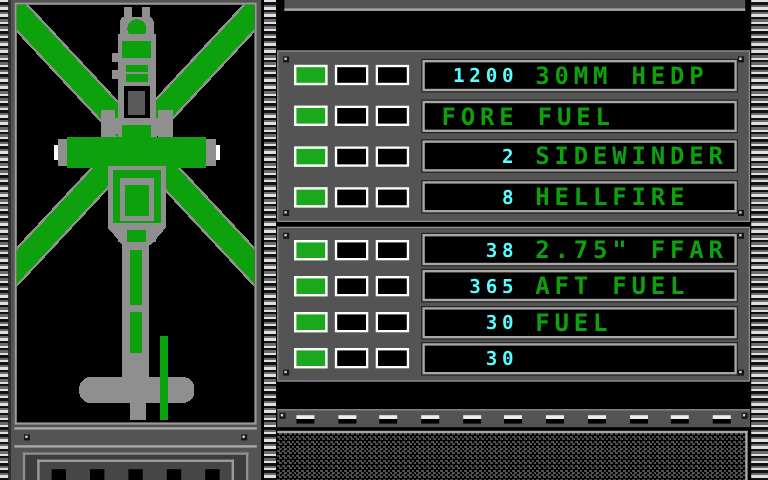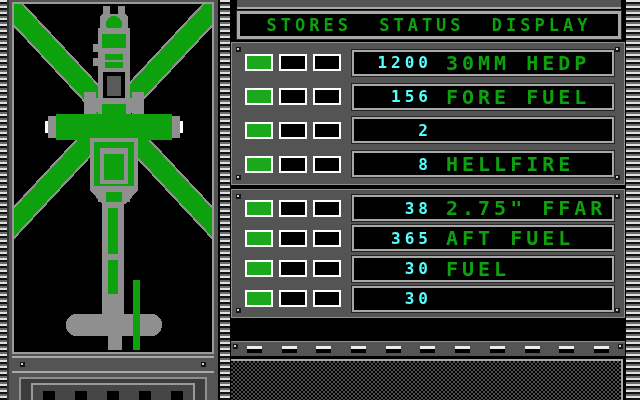--- a/index.html
+++ b/index.html
@@ -142,23 +142,20 @@
         </div>
       </div>
     </div>
   </div>
 
   <div class="zipper zipper-mid"></div>
 
   <div class="right-col">
     <div class="top-sliver"></div>
 
-    <div class="title-panel">
-      <span class="title-text">STORES STATUS DISPLAY</span>
-    </div>
 
     <div class="stores-panel p1">
       <i class="screw tl"></i>
       <i class="screw tr"></i>
       <i class="screw bl"></i>
       <i class="screw br"></i>
 
       <div class="row">
         <span class="ind on"></span>
         <span class="ind"></span>
@@ -166,30 +163,30 @@
         <div class="lcd">
           <span class="qty">1200</span>
           <span class="lbl">30MM HEDP</span>
         </div>
       </div>
       <div class="row">
         <span class="ind on"></span>
         <span class="ind"></span>
         <span class="ind"></span>
         <div class="lcd">
-          <span class="qty">156</span>
           <span class="lbl">FORE FUEL</span>
         </div>
       </div>
       <div class="row">
         <span class="ind on"></span>
         <span class="ind"></span>
         <span class="ind"></span>
         <div class="lcd">
           <span class="qty">2</span>
+          <span class="lbl">SIDEWINDER</span>
         </div>
       </div>
       <div class="row">
         <span class="ind on"></span>
         <span class="ind"></span>
         <span class="ind"></span>
         <div class="lcd">
           <span class="qty">8</span>
           <span class="lbl">HELLFIRE</span>
         </div>

